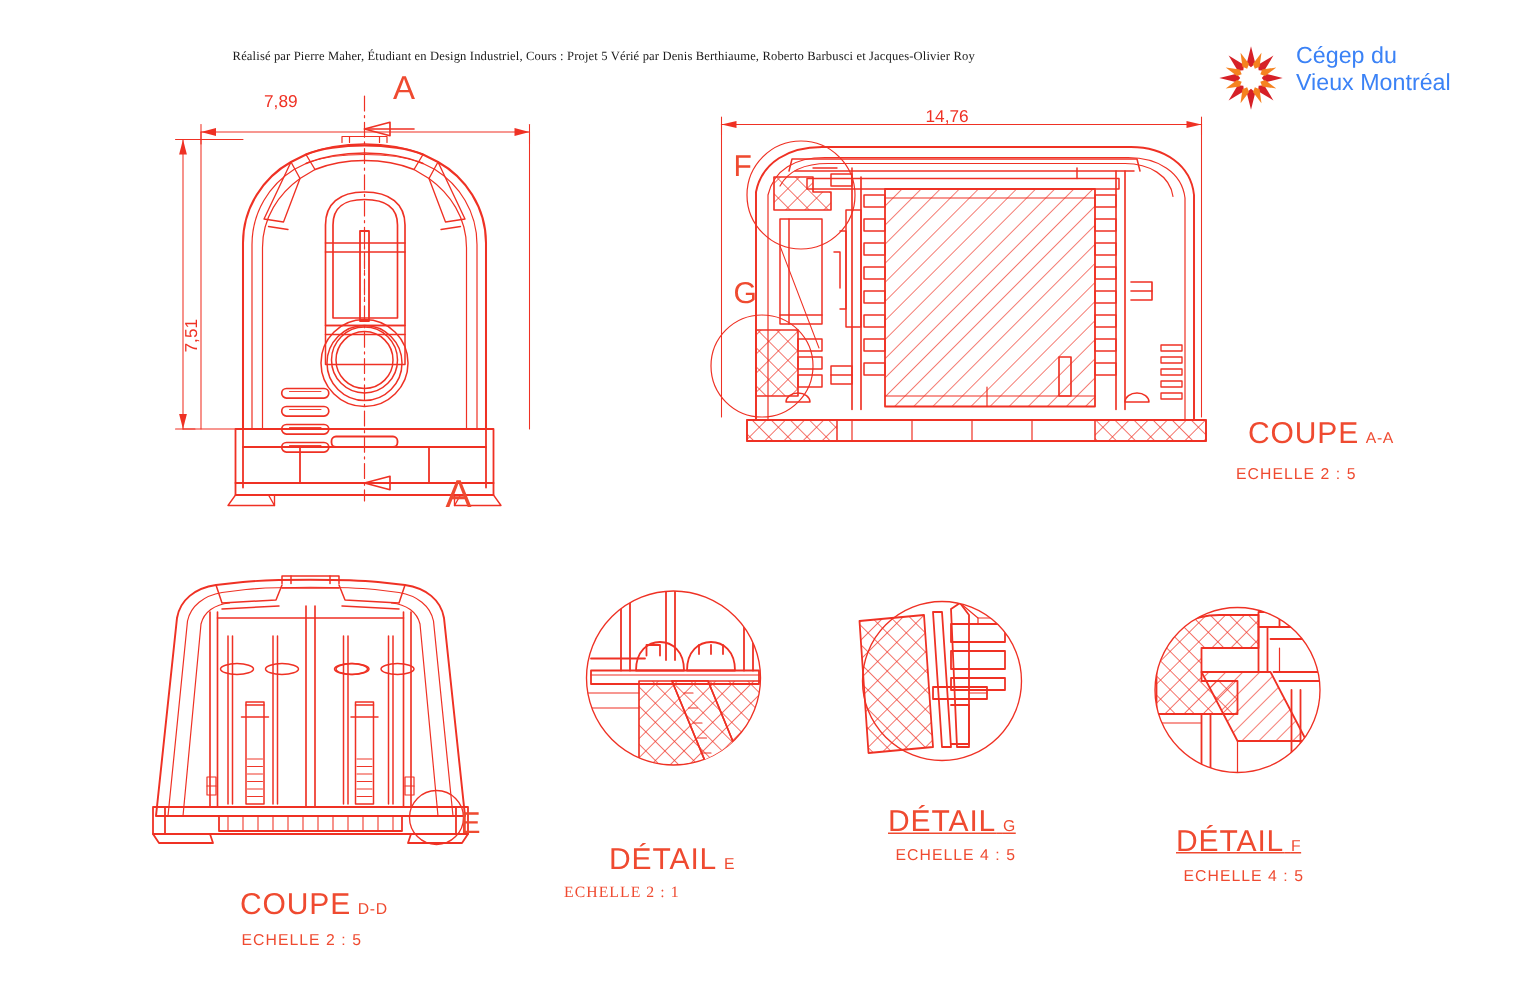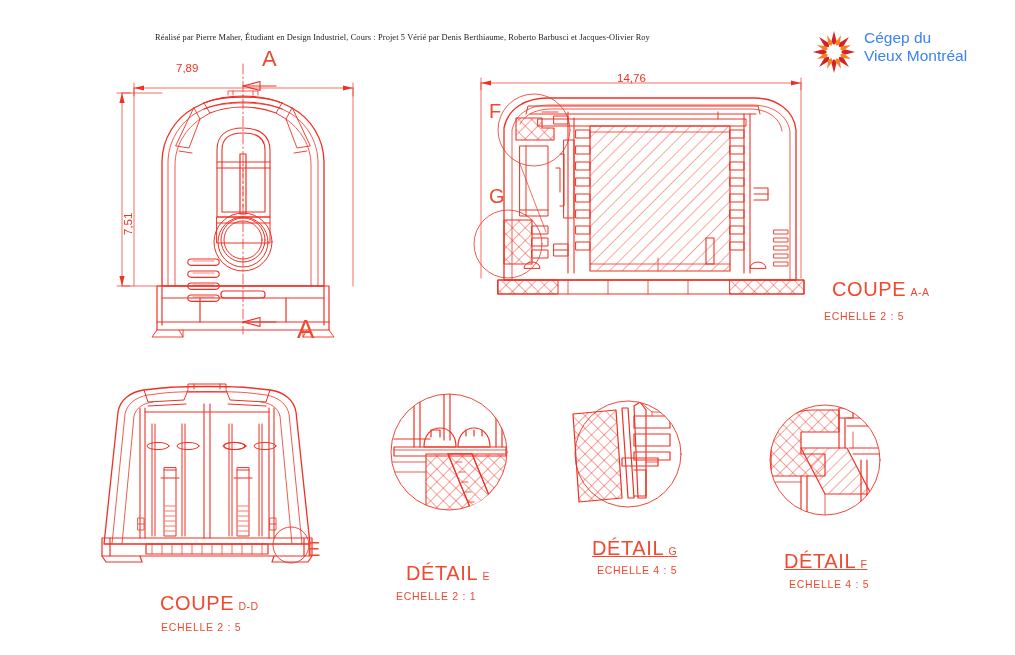--- a/index.html
+++ b/index.html
@@ -559,21 +559,21 @@
           <path d="M 0,70 L 0,125"></path>
         </g>
       </g>
     </g>
   </svg>
 
   <div class="lbl" style="left:394px;top:562px;margin-left:12px;">
     <span class="big">DÉTAIL</span>
     <span class="small">E</span>
   </div>
-  <div class="scale" style="left:396px;top:590px;">ECHELLE 2 : 1</div>
+  <div class="scale" style="left:376px;top:590px;font-family:Liberation Serif, serif;">ECHELLE 2 : 1</div>
 
   <svg style="position:absolute;left:566px;top:396px;" width="120" height="120" viewBox="0 0 120 120">
     <defs>
       <clipPath id="clipG">
           <circle cx="62" cy="58" r="53"></circle>
         </clipPath>
       <pattern id="xhatchG" width="9" height="9" patternUnits="userSpaceOnUse" patternTransform="rotate(45)">
         <line x1="0" y1="0" x2="0" y2="9" stroke="#ef3124" stroke-width="0.9"></line>
         <line x1="0" y1="0" x2="9" y2="0" stroke="#ef3124" stroke-width="0.9"></line>
       </pattern>

